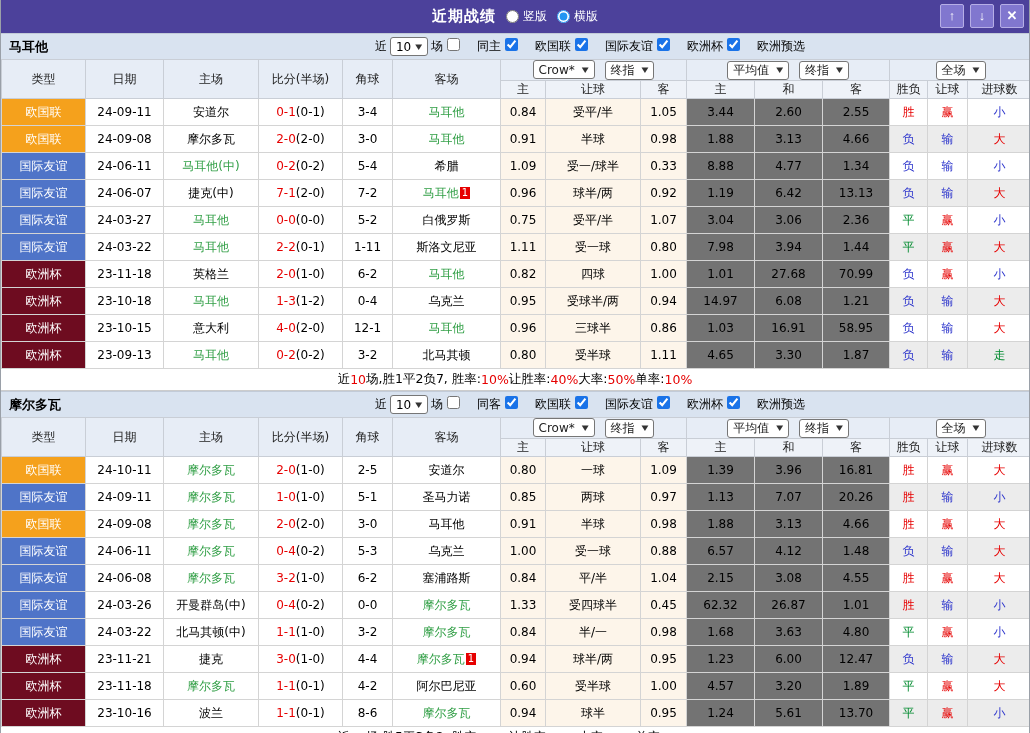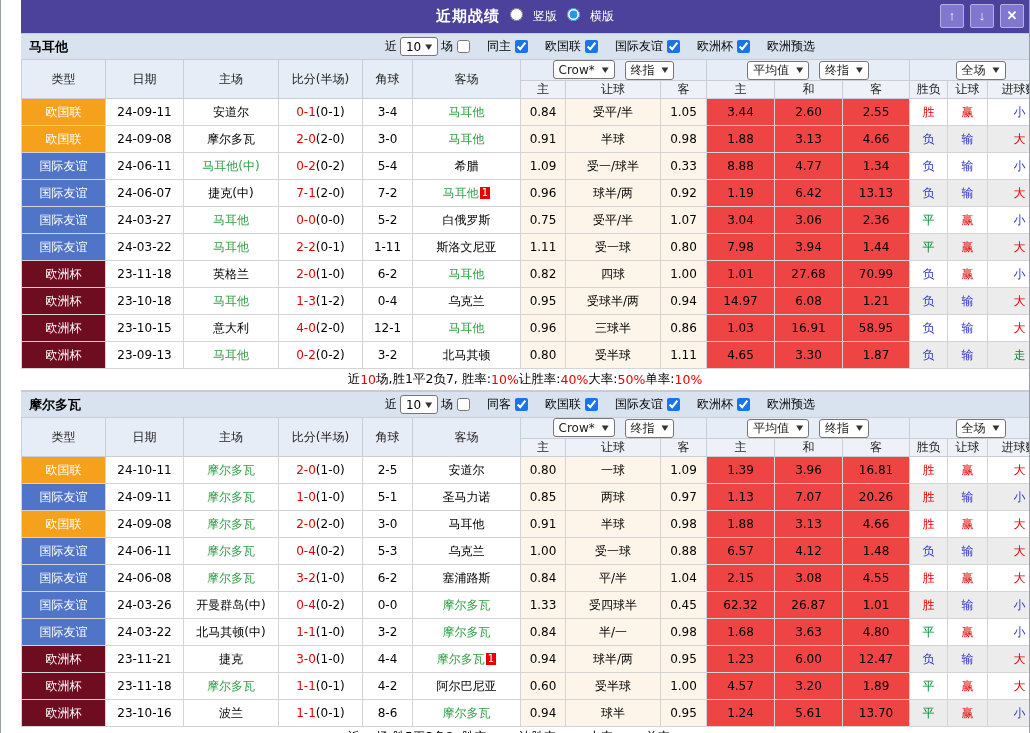--- a/index.html
+++ b/index.html
@@ -1,43 +1,43 @@
 <!DOCTYPE html>
 <html><head>
 <meta charset="utf-8">
 <style>
   html,body{margin:0;padding:0;background:#fff;font-family:"DejaVu Sans","Liberation Sans",sans-serif;font-size:12px;color:#000;}
-  .window{width:1030px;height:733px;border-left:1px solid #9aa0a8;border-right:1px solid #9aa0a8;box-sizing:border-box;overflow:hidden;background:#fff;padding-left:20px;}
+  .window{width:1030px;height:733px;border-left:1px solid #9aa0a8;border-right:1px solid #9aa0a8;box-sizing:border-box;overflow:hidden;background:#fff;}
   
   .titlebar{position:relative;height:33px;background:#4c419b;display:flex;align-items:center;justify-content:center;}
   .titlebar .title{color:#fff;font-size:15px;font-weight:bold;letter-spacing:1px;}
-  .radio-label{display:inline-flex;align-items:flex-start;gap:10px;color:#fff;font-size:12px;margin-left:10px;cursor:pointer;}
+  .radio-label{display:inline-flex;align-items:center;gap:4px;color:#fff;font-size:12px;margin-left:10px;cursor:pointer;}
   .radio-label input{margin:0;width:13px;height:13px;accent-color:#2196f3;}
   .win-btns{position:absolute;right:5px;top:4px;display:flex;gap:6px;}
   .win-btns button{width:24px;height:24px;background:#8177cf;border:1px solid #b6aee6;color:#fff;font-size:13px;font-weight:bold;border-radius:2px;padding:0;line-height:22px;cursor:pointer;}
   
   .filter-row{position:relative;height:25px;background:#d9e3f0;display:flex;align-items:center;border-top:1px solid #c2cbd8;}
   .team-name{position:absolute;left:8px;font-weight:bold;font-size:13px;}
   .filter-controls{margin:0 auto;display:flex;align-items:center;gap:3px;padding-left:150px;}
-  .filter-controls label{display:inline-flex;align-items:center;gap:16px;cursor:pointer;}
+  .filter-controls label{display:inline-flex;gap:16px;cursor:pointer;}
   .filter-controls input[type=checkbox]{width:13px;height:13px;margin:0 1px;accent-color:#1a73e8;}
   
   .select-box{display:inline-flex;align-items:center;gap:7px;background:#fff;border:1px solid #767676;border-radius:3px;padding:0 5px;height:17px;cursor:pointer;white-space:nowrap;}
   .select-box .caret{font-size:9px;color:#333;transform:scaleY(.8);}
   .select-box.games{gap:4px;}
   
   table{border-collapse:collapse;table-layout:fixed;width:1030px;}
   th,td{border:1px solid #c9ced6;text-align:center;overflow:hidden;white-space:nowrap;padding:0;}
   thead th{background:#e7edf6;font-weight:normal;color:#222;}
   tr.group-row th{height:20px;}
   tr.sub-row th{height:17px;background:#eef2f8;}
   tbody td{height:26px;border-color:#d4d4d4;}
   td.league-cell{color:#fff;}
   td.odds-cell{background:#fdf5ea;}
-  td.avg-cell{background:#ef4444;}
+  td.avg-cell{background:#737373;}
   td.result-cell{background:#fff;}
   td.result-cell.stripe{background:#ececec;}
   .team-hl{color:#2f9e44;}
   .score-main{color:#e60000;}
   .red-badge{display:inline-block;background:#e60000;color:#fff;font-size:10px;line-height:12px;padding:0 2px;margin-left:1px;vertical-align:1px;}
   
   .summary{height:21px;display:flex;align-items:center;justify-content:center;border-bottom:1px solid #ccc;font-size:12.5px;}
   .summary .red{color:#e60000;}
   .group-cell{text-align:center;}
   .group-cell .select-box{margin:0 3px;}

